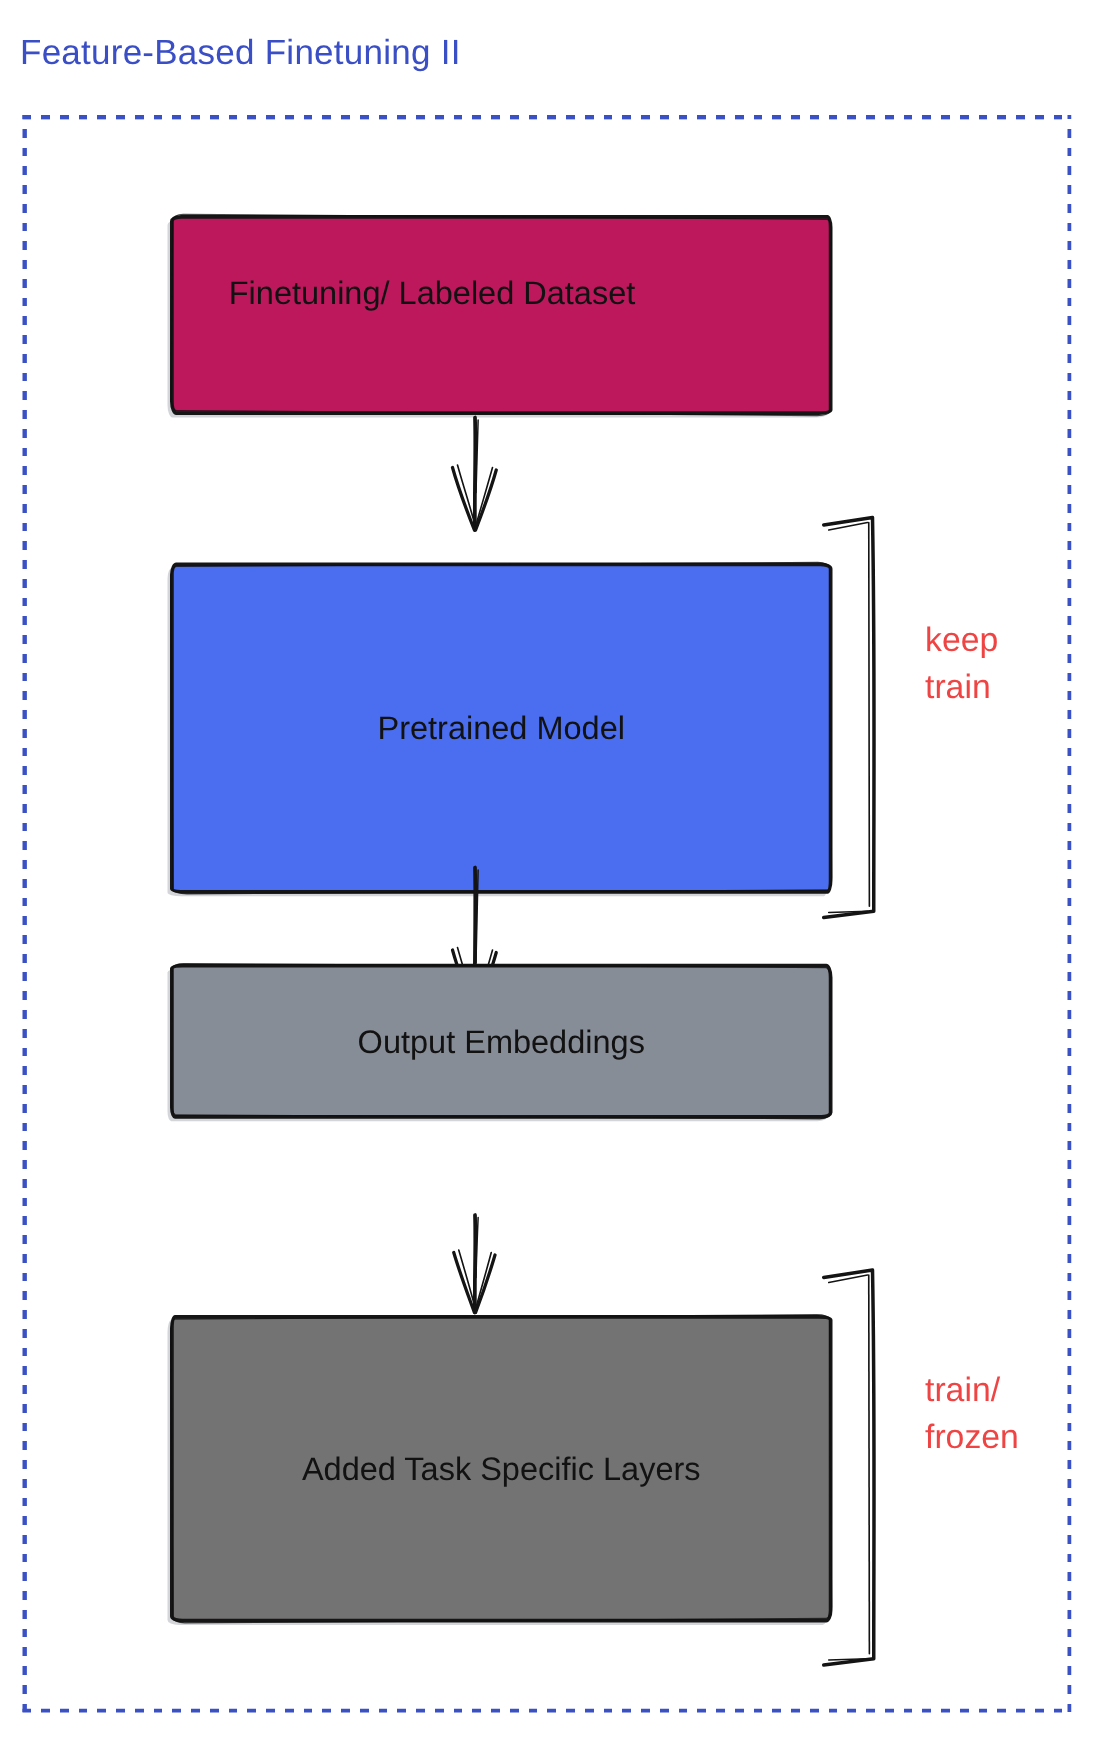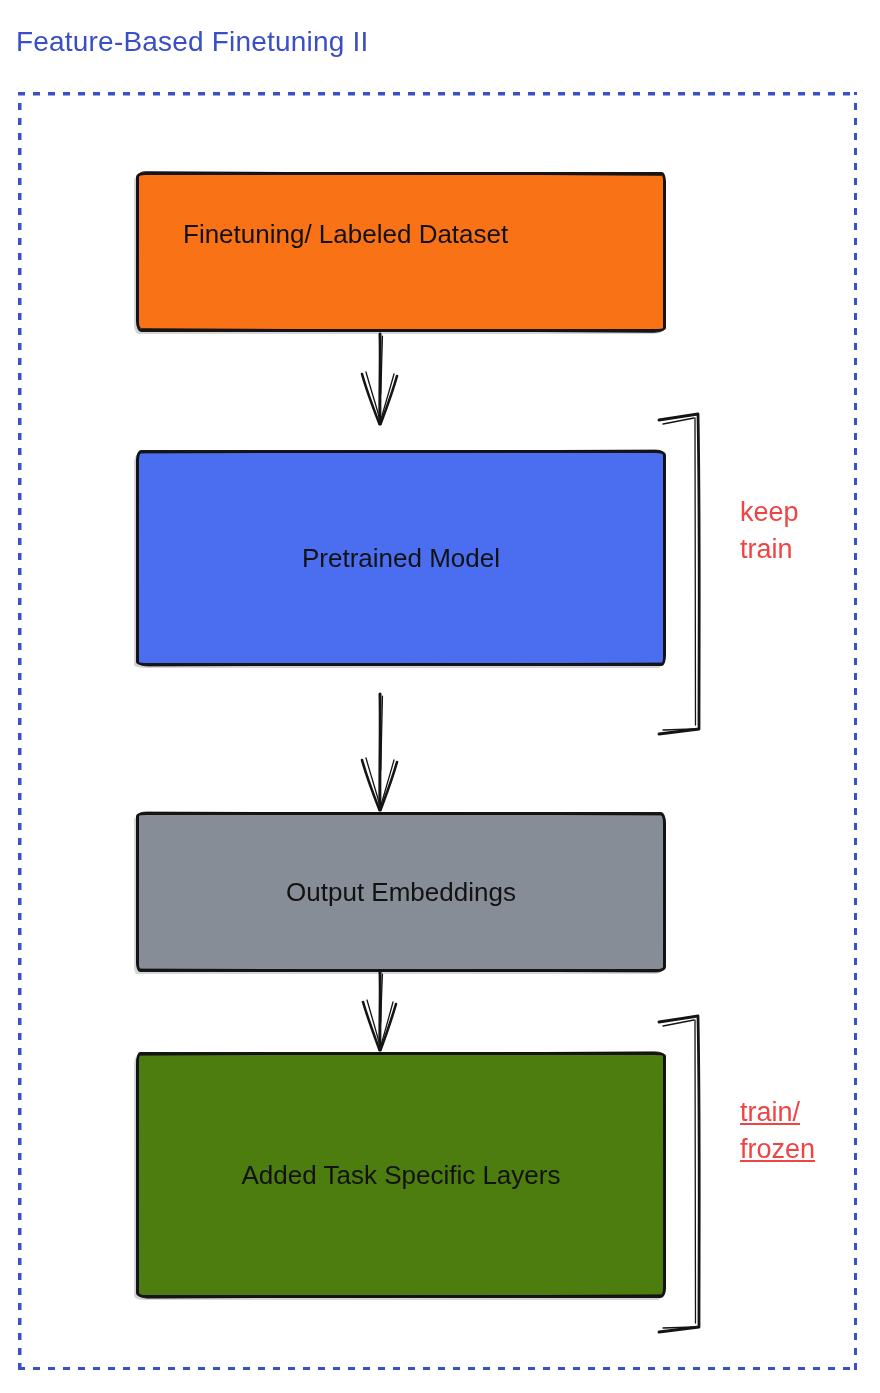--- a/index.html
+++ b/index.html
@@ -60,26 +60,26 @@
   }
   .b1 {
     top: 172px; height: 160px;
     border-radius: 9px 4px 11px 5px / 5px 10px 4px 11px;
     justify-content: flex-start;
     padding-left: 44px;
     padding-bottom: 36px;
   }
   .b1::before { transform: rotate(0.45deg); }
   .b2 {
-    top: 450px; height: 216px;
+    top: 450px; height: 265px;
     border-radius: 5px 10px 4px 12px / 10px 5px 11px 4px;
   }
   .b2::before { transform: rotate(-0.35deg); }
   .b3 {
-    top: 812px; height: 160px;
+    top: 771px; height: 124px;
     border-radius: 10px 5px 9px 4px / 4px 11px 5px 9px;
   }
   .b3::before { transform: rotate(0.35deg); }
   .b4 {
     top: 1052px; height: 246px;
     border-radius: 4px 11px 5px 10px / 11px 4px 10px 5px;
   }
   .b4::before { transform: rotate(-0.4deg); }
 
   .sketch { position: absolute; }
@@ -92,32 +92,32 @@
 
   .note {
     position: absolute;
     left: 740px;
     font-size: 27px;
     line-height: 37px;
     color: #ef4444;
     white-space: nowrap;
   }
   .note1 { top: 494px; }
-  .note2 { top: 1094px; text-decoration: underline; }
+  .note2 { top: 1094px; }
 </style>
 </head>
 <body>
 
 <div class="canvas">
 
   <h1 class="title" style="color: rgb(58, 78, 197);">Feature-Based Finetuning II</h1>
 
   <div class="frame" style="--frame-color: #3a50c5;"></div>
 
-  <div class="box b1" style="background: #f97316;">
+  <div class="box b1" style="background: #be185d;">
     <span>Finetuning/ Labeled Dataset</span>
   </div>
 
   <svg class="sketch" style="left:350px; top:332px;" width="60" height="96" viewBox="0 0 60 96">
     <path d="M30,2 C30.8,30 29.4,62 30,92" stroke-width="3"></path>
     <path d="M32.5,4 C31.8,25 31.2,45 30.8,62" stroke-width="1.2"></path>
     <path d="M12,42 C17,60 24,78 29.5,92" stroke-width="2.6"></path>
     <path d="M16,40 C21,58 27,76 30.5,90" stroke-width="1.3"></path>
     <path d="M47,44 C42,62 35,80 30.5,92" stroke-width="2.6"></path>
     <path d="M44,42 C39,60 33.5,78 30,91" stroke-width="1.3"></path>
@@ -153,21 +153,21 @@
 
   <svg class="sketch" style="left:350px; top:970px;" width="60" height="84" viewBox="0 0 60 84">
     <path d="M30,2 C30.8,28 29.4,55 30,80" stroke-width="3"></path>
     <path d="M32.5,4 C31.8,20 31.2,36 30.8,52" stroke-width="1.2"></path>
     <path d="M13,32 C18,49 24.5,66 29.5,80" stroke-width="2.6"></path>
     <path d="M17,30 C22,47 27,64 30.5,78" stroke-width="1.3"></path>
     <path d="M46,34 C41,51 35,68 30.5,80" stroke-width="2.6"></path>
     <path d="M43,32 C38.5,49 33.5,66 30,79" stroke-width="1.3"></path>
   </svg>
 
-  <div class="box b4" style="background: #4d7c0f;">
+  <div class="box b4" style="background: #737373;">
     <span>Added Task Specific Layers</span>
   </div>
 
   <svg class="sketch" style="left:654px; top:1010px;" width="52" height="326" viewBox="0 0 52 326">
     <path d="M5,12 L44,6 C46,112 45,222 45,317 L5,322" stroke-width="2.8"></path>
     <path d="M9,16 L40,10" stroke-width="1.3"></path>
     <path d="M41,10 C42,118 41.5,218 41.5,313" stroke-width="1.3"></path>
     <path d="M40,317 L9,318" stroke-width="1.3"></path>
   </svg>
   <div class="note note2">

